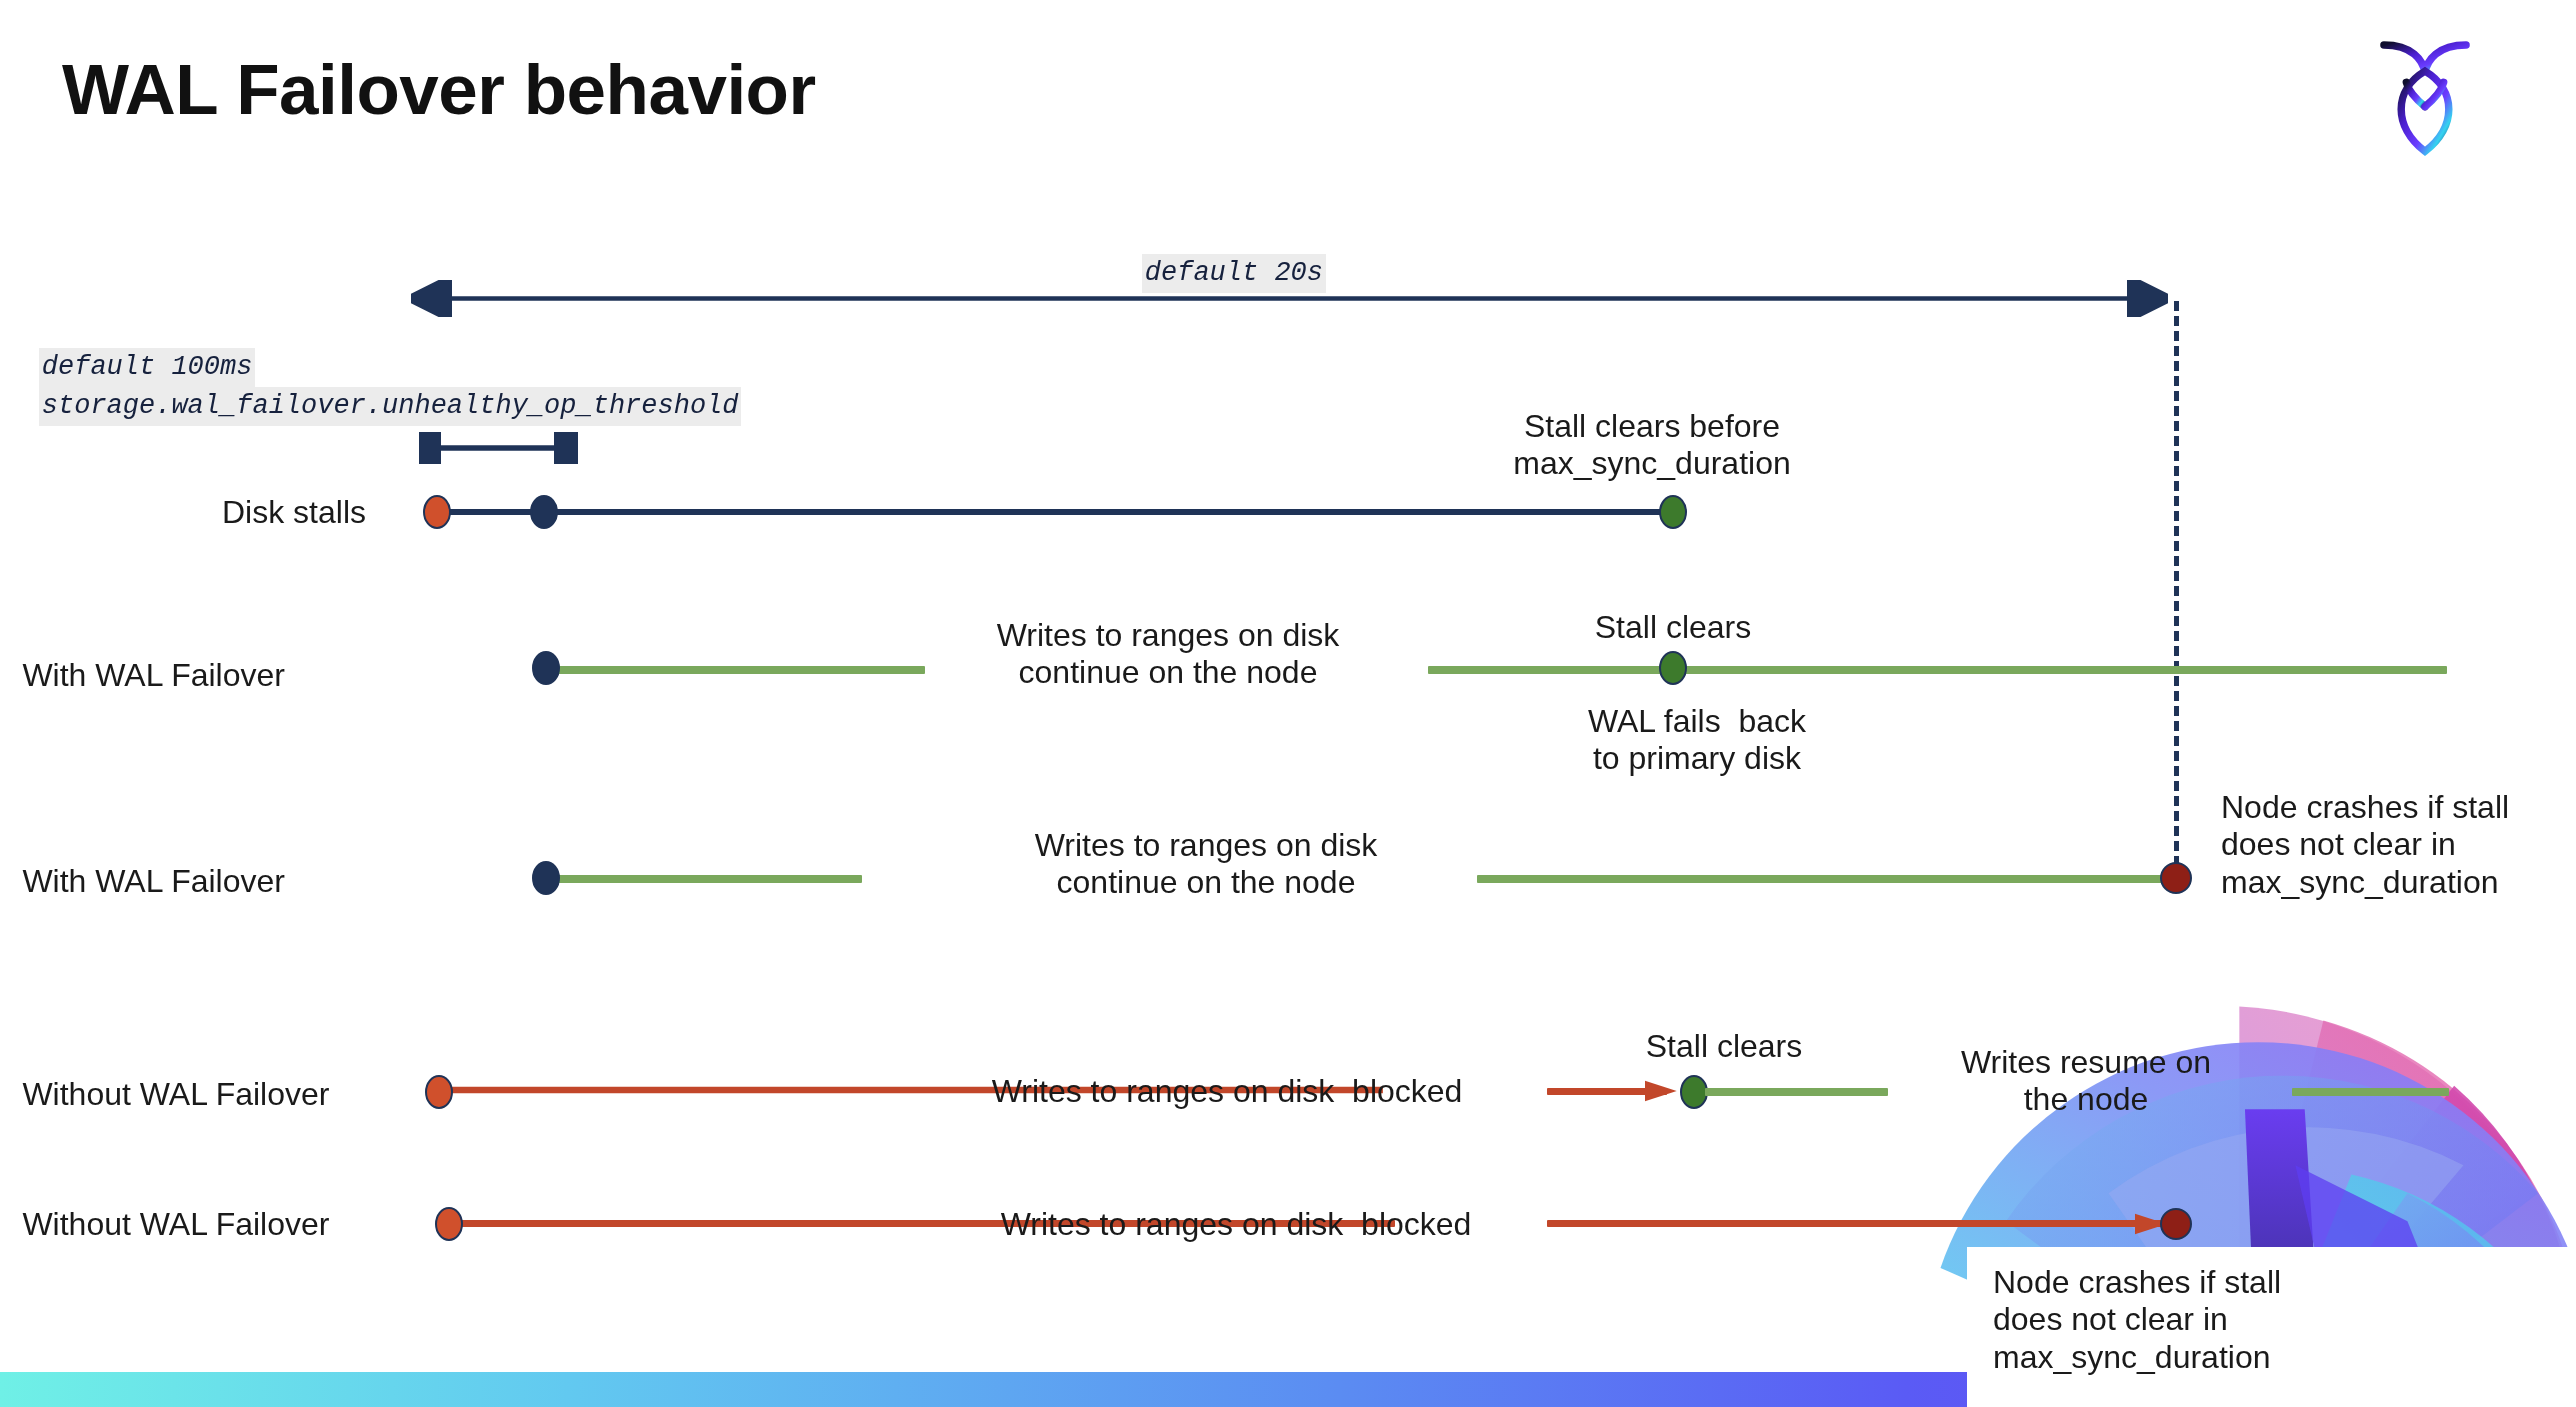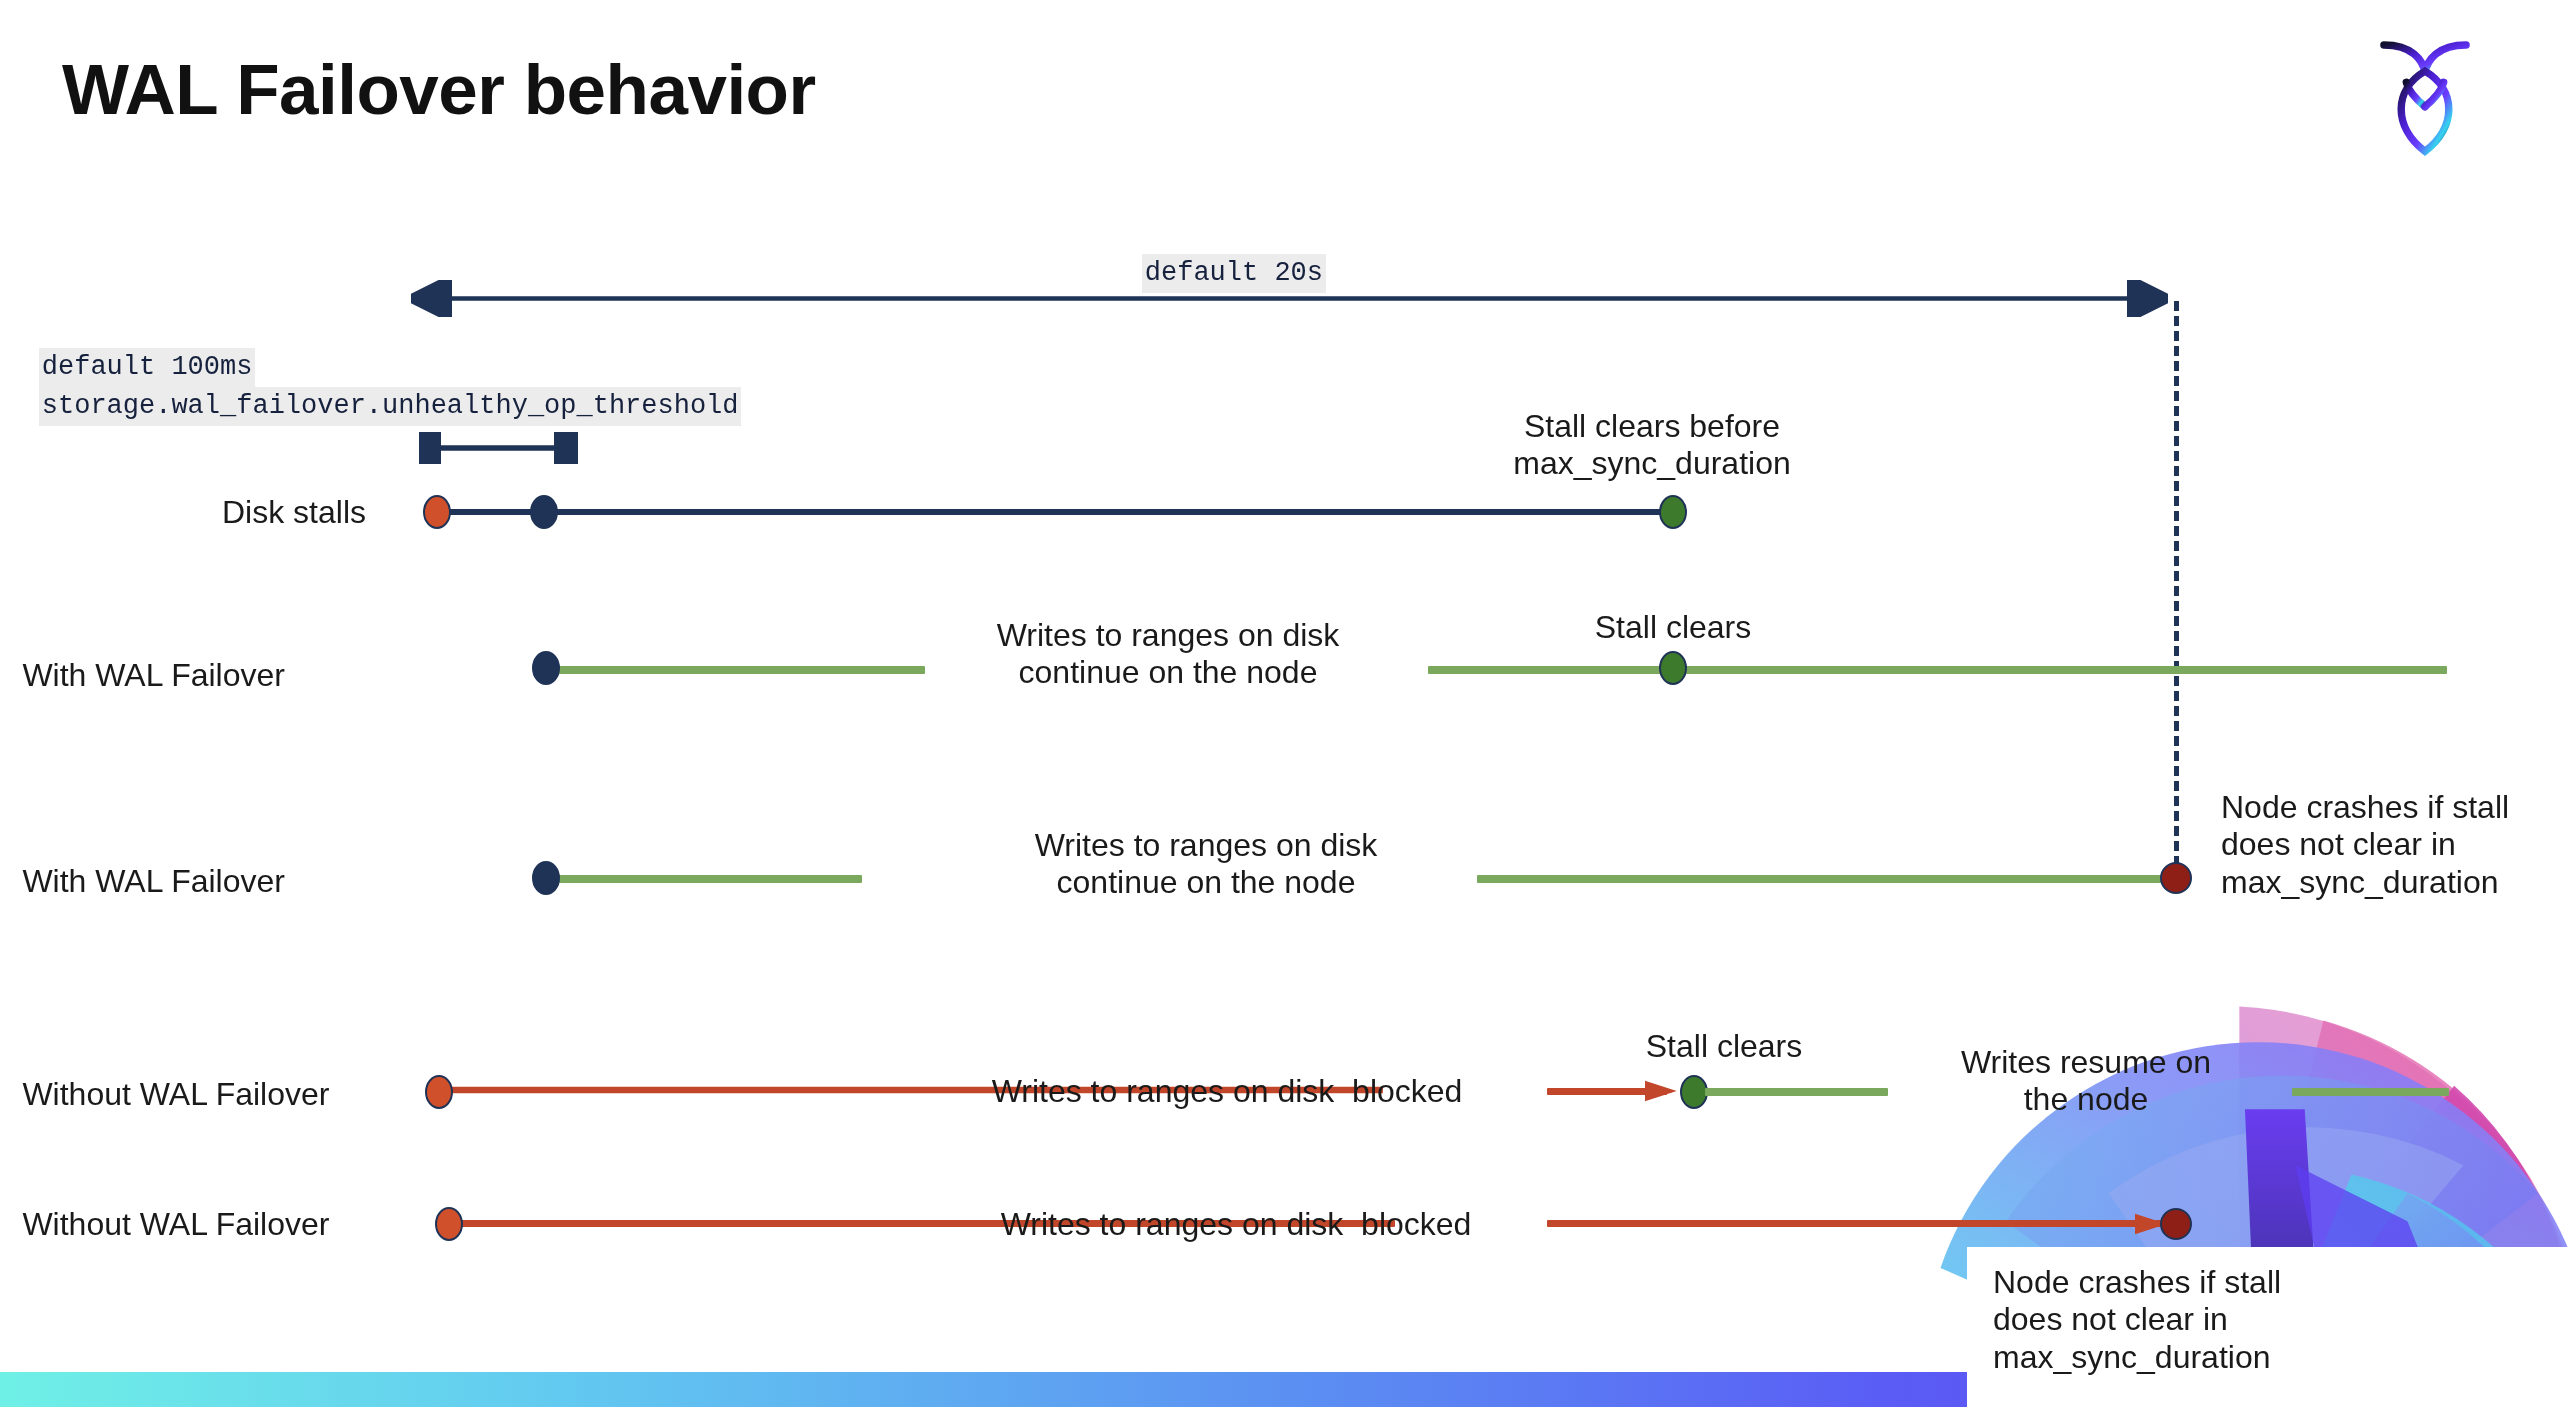--- a/index.html
+++ b/index.html
@@ -74,20 +74,21 @@
     font-family: "Liberation Mono", "DejaVu Sans Mono", monospace;
     font-size: 27px;
     line-height: 1.38;
     color: #16213d;
     white-space: pre;
   }
   .code span {
     background: #ececec;
     display: inline-block;
     padding: 0.9px 2.8px;
+    font-style: italic;
   }
 
   
   .seg {
     position: absolute;
     height: 6.5px;
     border-radius: 0.9px;
   }
   .seg.navy  { background: #1f3357; height: 5.6px; }
   .seg.green { background: #7aa85c; height: 7.5px; }
@@ -244,20 +245,22 @@
 
   <div class="lbl rowname" style="left:22.4px; top:657px;">With WAL Failover</div>
   <div class="seg green" style="left:544px; top:666px; width:381px;"></div>
   <div class="seg green" style="left:1428px; top:666px; width:1019px;"></div>
   <div class="dot navy" style="left:546px; top:668px;"></div>
   <div class="dot green" style="left:1673px; top:668px;"></div>
 
   <div class="lbl ctr" style="left:1168px; top:617px;">Writes to ranges on disk
 continue on the node</div>
   <div class="lbl ctr" style="left:1673px; top:609px;">Stall clears</div>
+  <div class="lbl ctr" style="left:1697px; top:703px;">WAL fails  back
+to primary disk</div>
 
   <div class="lbl rowname" style="left:22.4px; top:863px;">With WAL Failover</div>
   <div class="seg green" style="left:544px; top:875px; width:318px;"></div>
   <div class="seg green" style="left:1477px; top:875px; width:703px;"></div>
   <div class="dot navy" style="left:546px; top:878px;"></div>
   <div class="dot dkred" style="left:2176px; top:878px;"></div>
 
   <div class="lbl ctr" style="left:1206px; top:827px;">Writes to ranges on disk
 continue on the node</div>
   <div class="lbl" style="left:2221px; top:789px;">Node crashes if stall

